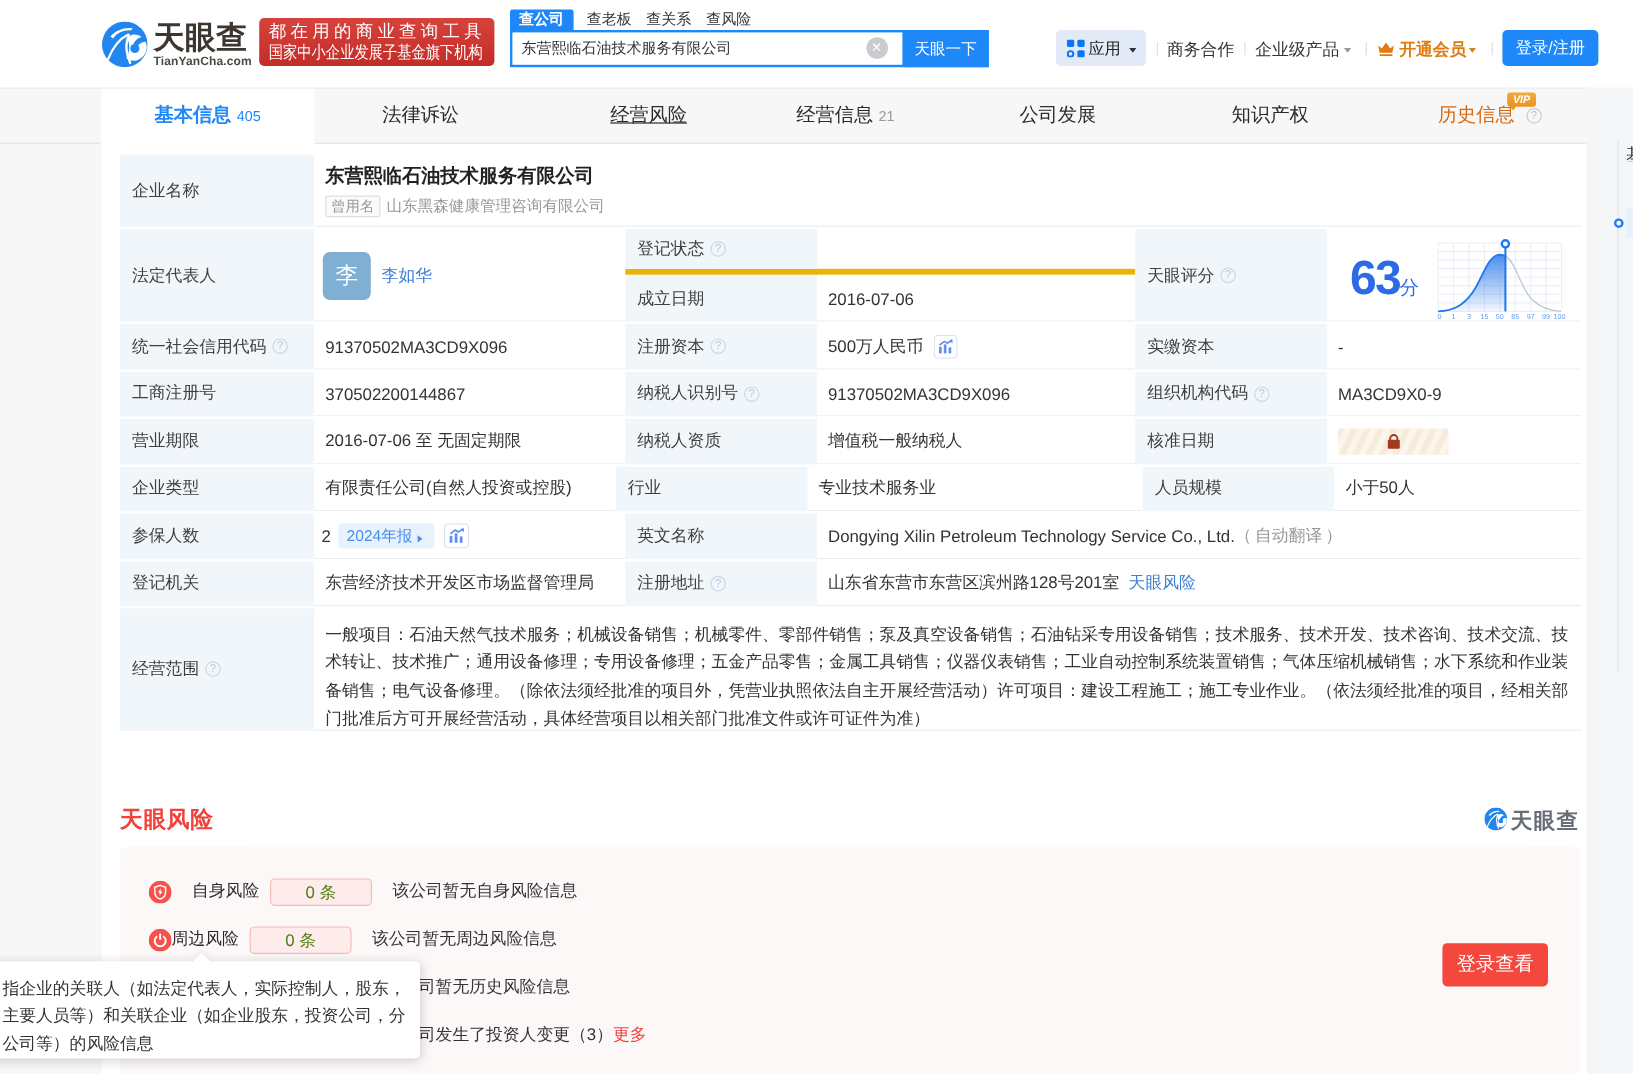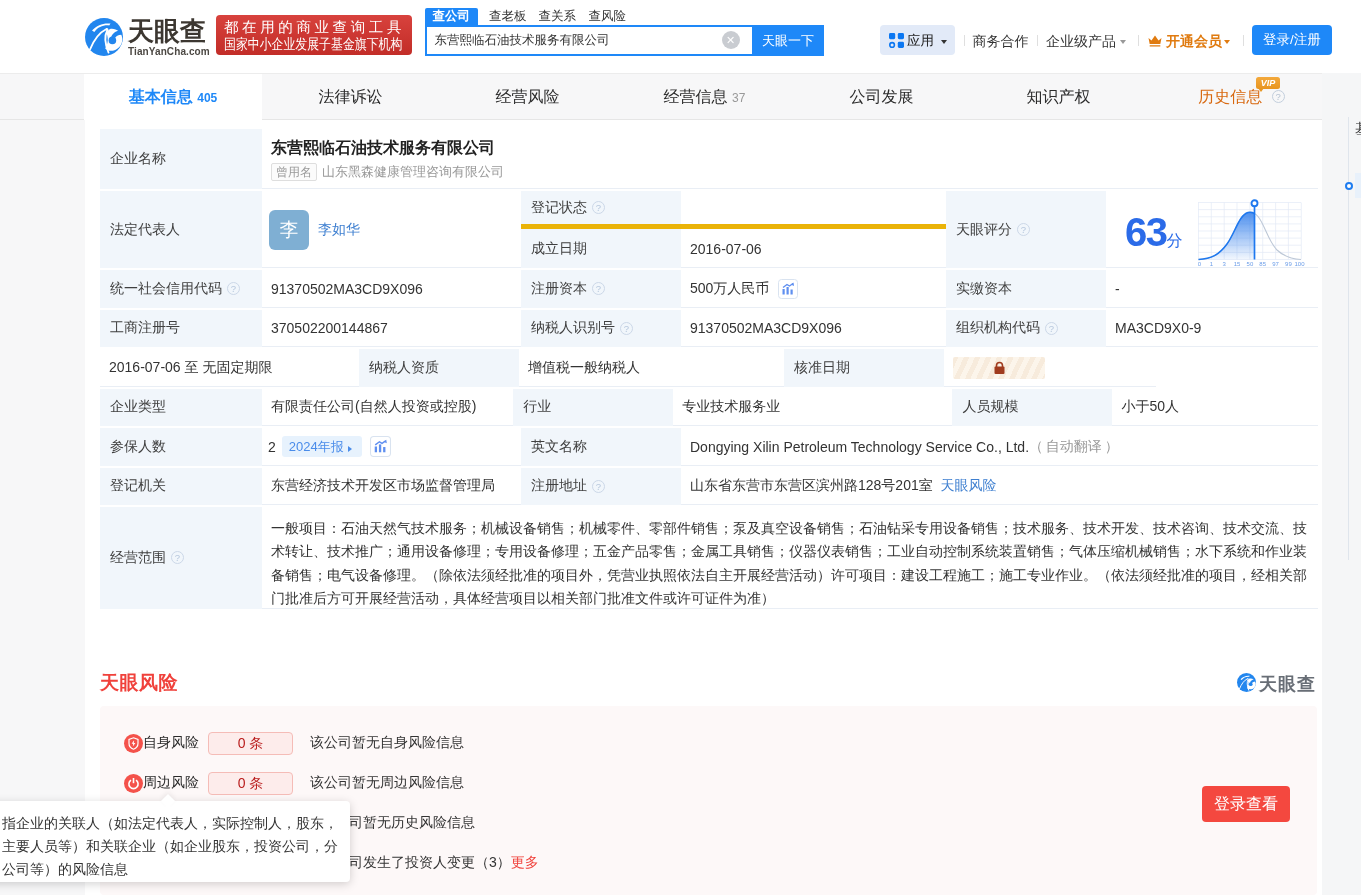--- a/index.html
+++ b/index.html
@@ -17,21 +17,21 @@
 
 #table { position:absolute; left:100px; top:129px; width:1218px; font-size:14px; color:#333; }
 .trow { display:flex; margin-bottom:2px; }
 .lbl { background:#f1f6fb; color:#404040; display:flex; align-items:center; padding-left:10px; flex-shrink:0; }
 .val { background:#fff; display:flex; align-items:center; padding-left:9px; position:relative; }
 .hairline { box-shadow: inset 0 -1px 0 #e9eef5; }
 .qm { display:inline-block; width:13px; height:13px; border:1px solid #ccd8e8; border-radius:50%; color:#b5c6dc; font-size:9.5px; line-height:11px; text-align:center; margin-left:5px; flex-shrink:0; }
 
 #riskpanel { position:absolute; left:100px; top:706px; width:1217px; height:189px; background:#fdf8f8; border-radius:4px; }
 .riskrow { position:absolute; left:24px; height:24px; display:flex; align-items:center; }
-.pill0 { width:85px; height:23px; background:#fdeceb; border:1px solid #f5bcb7; border-radius:4px; color:#b91c1c; font-size:14px; text-align:center; line-height:21px; margin-left:9px; }
+.pill0 { width:85px; height:23px; background:#fdeceb; border:1px solid #f5bcb7; border-radius:4px; color:#4d7c0f; font-size:14px; text-align:center; line-height:21px; margin-left:9px; }
 .riskdesc { font-size:14px; color:#333; margin-left:17px; }
 </style>
 </head>
 <body>
 <div id="header">
 
   <svg class="abs" style="left:85px;top:18px" width="38" height="38" viewBox="0 0 38 38">
     <circle cx="19" cy="19" r="19" fill="#2286ee"></circle>
     <path d="M25,11 C31,10 36.3,14 37.2,19.8 C38,25.6 34.3,31 28.8,32.4 C25.6,33.2 22.4,32.4 20.2,30.4 C23.2,25.6 23.5,20 21.4,15.2 C22.4,13.2 23.6,11.7 25,11 Z" fill="#fff"></path>
     <circle cx="27.4" cy="22.4" r="3.8" fill="#2286ee"></circle>
@@ -77,24 +77,24 @@
   <svg class="abs" style="left:1147.5px;top:35px" width="14" height="12" viewBox="0 0 14 12">
     <path d="M0.5 3 L3.5 5.5 L7 0.5 L10.5 5.5 L13.5 3 L12.3 9 L1.7 9 Z M1.7 10.2 L12.3 10.2 L12.3 11.6 L1.7 11.6 Z" fill="#e07b10"></path>
   </svg>
   <div class="abs" style="left:1166px;top:33.5px;font-size:14px;color:#e07b10;font-weight:bold;line-height:14px">开通会员</div>
   <div class="abs" style="left:1224px;top:40px;width:0;height:0;border:3.5px solid transparent;border-top:4.5px solid #e07b10;"></div>
   <div class="abs" style="left:1243px;top:35px;width:1px;height:11px;background:#dfdfdf"></div>
   <div class="abs" style="left:1252px;top:24.5px;width:80px;height:30.5px;background:#1e88f8;border-radius:4px;color:#fff;font-size:13.5px;text-align:center;line-height:30.5px">登录/注册</div>
 </div>
 <div id="tabbar">
   <div class="abs" style="left:84px;top:0;width:178px;height:46px;background:#fff;"></div>
-  <div class="tab" style="left:84px;width:178px;color:#1e88f8;font-weight:bold;">基本信息 <span style="font-size:12px;font-weight:bold">405</span></div>
+  <div class="tab" style="left:84px;width:178px;color:#1e88f8;font-weight:bold;">基本信息 <span style="font-size:12px;font-weight:normal">405</span></div>
   <div class="tab" style="left:262px;width:177px;">法律诉讼</div>
-  <div class="tab" style="left:439px;width:177px;">经营风险</div>
-  <div class="tab" style="left:616px;width:177px;">经营信息 <span style="font-size:12px;color:#999">37</span></div>
+  <div class="tab" style="left:452px;width:177px;text-decoration:underline;">经营风险</div>
+  <div class="tab" style="left:616px;width:177px;">经营信息 <span style="font-size:12px;color:#999">21</span></div>
   <div class="tab" style="left:793px;width:177px;">公司发展</div>
   <div class="tab" style="left:970px;width:177px;">知识产权</div>
   <div class="tab" style="left:1153px;width:177px;color:#d8680f">历史信息 <span class="qm" style="border-color:#c3cfdd;color:#b5c2d2;vertical-align:2px">?</span></div>
   <div class="abs" style="left:1256px;top:3px;width:24px;height:12px;background:linear-gradient(180deg,#f3a93c,#e8951f);border-radius:2.5px;color:#fff;font-size:9px;font-weight:bold;font-style:italic;text-align:center;line-height:12px;">VIP</div>
   <div class="abs" style="left:1258px;top:14px;width:0;height:0;border:3px solid transparent;border-top:4px solid #e8951f;"></div>
 </div>
 <div id="leftmargin"></div>
 <div id="rightmargin"></div>
 <div id="content"></div>
 <div id="table">
@@ -187,20 +187,21 @@
   <div class="trow" style="height:37.5px">
     <div class="lbl" style="width:162px">工商注册号</div>
     <div class="val hairline" style="width:259px">370502200144867</div>
     <div class="lbl" style="width:160px">纳税人识别号<span class="qm">?</span></div>
     <div class="val hairline" style="width:265px">91370502MA3CD9X096</div>
     <div class="lbl" style="width:160px">组织机构代码<span class="qm">?</span></div>
     <div class="val hairline" style="width:212px">MA3CD9X0-9</div>
   </div>
 
   <div class="trow" style="height:37.5px">
+    <div class="lbl" style="width:162px">营业期限</div>
     <div class="val hairline" style="width:259px">2016-07-06 至 无固定期限</div>
     <div class="lbl" style="width:160px">纳税人资质</div>
     <div class="val hairline" style="width:265px">增值税一般纳税人</div>
     <div class="lbl" style="width:160px">核准日期</div>
     <div class="val hairline" style="width:212px;padding-left:9px">
       <div style="width:92px;height:22px;border-radius:2px;background:repeating-linear-gradient(115deg,#f7ebdc 0px,#f7ebdc 5px,#fcf5eb 5px,#fcf5eb 10px);display:flex;align-items:center;justify-content:center">
         <svg width="13" height="14" viewBox="0 0 13 14">
             <path d="M3.5 6 V4.5 A3 3 0 0 1 9.5 4.5 V6" fill="none" stroke="#a03b1e" stroke-width="1.6"></path>
             <rect x="1.5" y="5.5" width="10" height="7.5" rx="1" fill="#a03b1e"></rect>
           </svg>
@@ -259,21 +260,21 @@
     <path d="M7,12.5 C12,7 19,4.6 25.5,5.6 L24.2,7.4 C18.5,6.8 12.8,9 9.3,14 Z" fill="#fff"></path>
   </svg>
   <div class="abs" style="left:1259px;top:672px;font-size:18px;font-weight:bold;color:#686e76;letter-spacing:1px">天眼查</div>
   <div id="riskpanel">
     <div class="riskrow" style="top:25px">
       <svg width="19" height="19" viewBox="0 0 19 19">
           <circle cx="9.5" cy="9.5" r="9.5" fill="#f4524b"></circle>
           <path d="M9.5,3.8 L14,5.4 V9.3 C14,12.2 12.1,14.4 9.5,15.2 C6.9,14.4 5,12.2 5,9.3 V5.4 Z" fill="none" stroke="#fff" stroke-width="1.2"></path>
           <path d="M10.1,6.2 L7.6,9.7 H9.2 L8.8,12.5 L11.4,8.9 H9.8 Z" fill="#fff"></path>
         </svg>
-      <span style="font-size:14px;color:#2a2a2a;margin-left:0">自身风险</span>
+      <span style="font-size:14px;color:#2a2a2a;margin-left:17px">自身风险</span>
       <span class="pill0">0 条</span>
       <span class="riskdesc">该公司暂无自身风险信息</span>
     </div>
     <div class="riskrow" style="top:65px">
       <svg width="19" height="19" viewBox="0 0 19 19">
           <circle cx="9.5" cy="9.5" r="9.5" fill="#f4524b"></circle>
           <path d="M7,6.2 A4.6,4.6 0 1 0 12,6.2" fill="none" stroke="#fff" stroke-width="1.6"></path>
           <line x1="9.5" y1="4" x2="9.5" y2="9.2" stroke="#fff" stroke-width="1.6"></line>
         </svg>
       <span style="font-size:14px;color:#2a2a2a;">周边风险</span>

